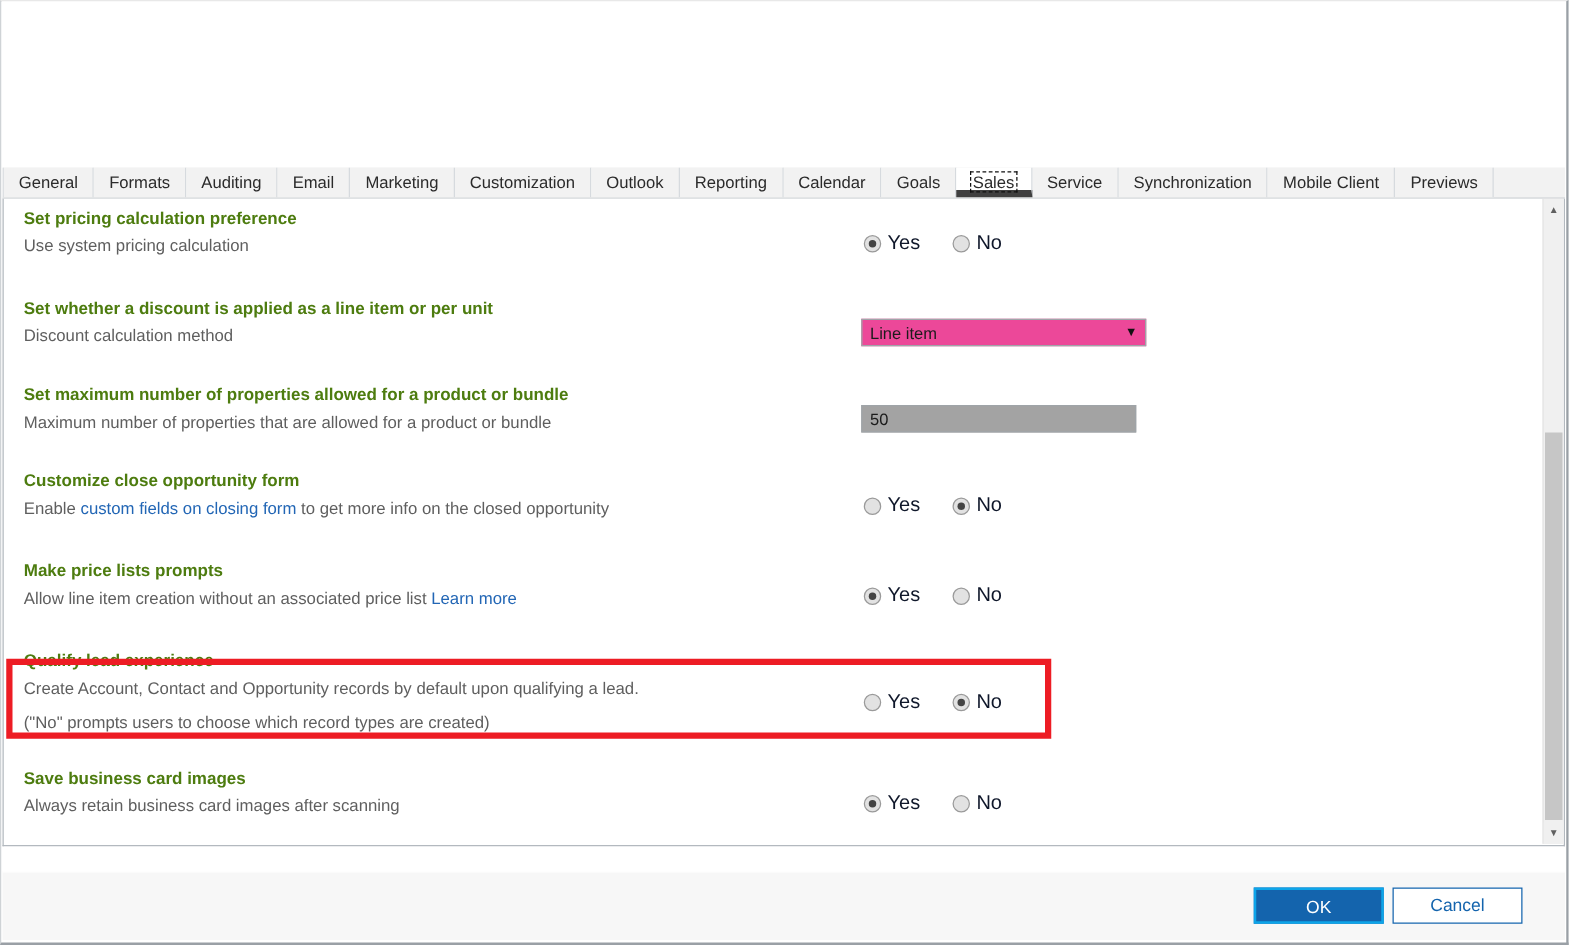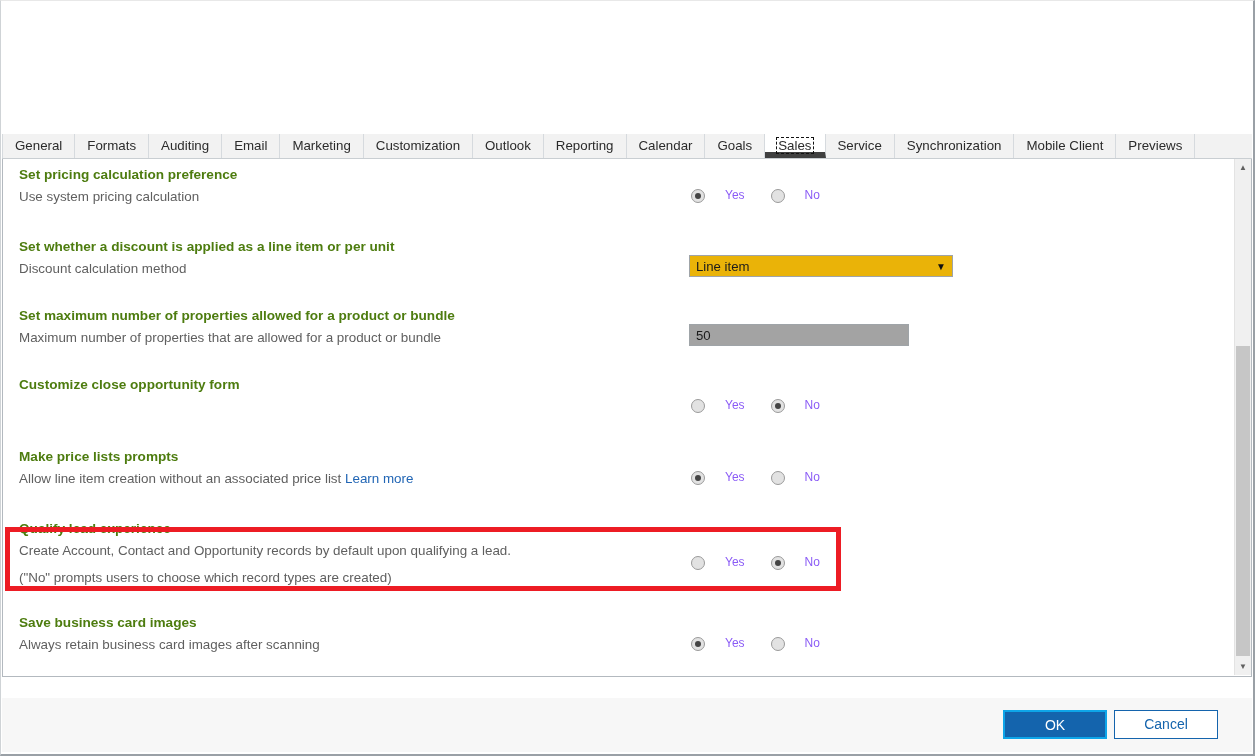--- a/index.html
+++ b/index.html
@@ -184,23 +184,23 @@
   .rb.on::after {
     content: "";
     position: absolute;
     left: 3px; top: 3px;
     width: 6px; height: 6px;
     border-radius: 50%;
     background: #444;
   }
   .rb-label {
     display: inline-block;
-    font-size: 12px;
-    color: #8b5cf6;
-    margin-left: 20px;
+    font-size: 16px;
+    color: #0f172a;
+    margin-left: 5px;
     vertical-align: top;
     line-height: 16px;
   }
 
   
   .field {
     position: absolute;
     left: 686px;
     top: 16px;
     width: 220px;
@@ -211,24 +211,24 @@
     font-size: 13.2px;
     color: #1b1b1b;
     padding: 0 6px;
     line-height: 20px;
     font-family: "Liberation Sans", sans-serif;
   }
   .select-wrap {
     position: absolute;
     left: 686px;
     top: 16px;
-    width: 264px;
+    width: 228px;
     height: 22px;
     border: 1px solid #9fa4a8;
-    background: #eab308;
+    background: #ec4899;
     box-sizing: border-box;
     cursor: pointer;
   }
   .select-val {
     position: absolute;
     left: 6px;
     top: 1px;
     font-size: 13.2px;
     color: #1b1b1b;
     line-height: 19px;
@@ -351,20 +351,21 @@
             <span class="select-arrow">▼</span>
           </div>
         </div>
         <div class="setting" style="top: 149px; height: 60px;">
           <div class="s-title">Set maximum number of properties allowed for a product or bundle</div>
           <div class="s-desc">Maximum number of properties that are allowed for a product or bundle</div>
           <input type="text" class="field" value="50" style="">
         </div>
         <div class="setting" style="top: 218px; height: 60px;">
           <div class="s-title">Customize close opportunity form</div>
+          <div class="s-desc"><span>Enable </span><span class="lnk">custom fields on closing form</span><span> to get more info on the closed opportunity</span></div>
           <div class="radio-group"><span class="radio-opt"><span class="rb"></span><span class="rb-label">Yes</span></span><span class="radio-opt"><span class="rb on"></span><span class="rb-label">No</span></span></div>
         </div>
         <div class="setting" style="top: 290px; height: 60px;">
           <div class="s-title">Make price lists prompts</div>
           <div class="s-desc"><span>Allow line item creation without an associated price list </span><span class="lnk">Learn more</span><span></span></div>
           <div class="radio-group"><span class="radio-opt"><span class="rb on"></span><span class="rb-label">Yes</span></span><span class="radio-opt"><span class="rb"></span><span class="rb-label">No</span></span></div>
         </div>
         <div class="setting" style="top: 362px; height: 60px;">
           <div class="s-title">Qualify lead experience</div>
           <div class="s-desc">Create Account, Contact and Opportunity records by default upon qualifying a lead.</div>

